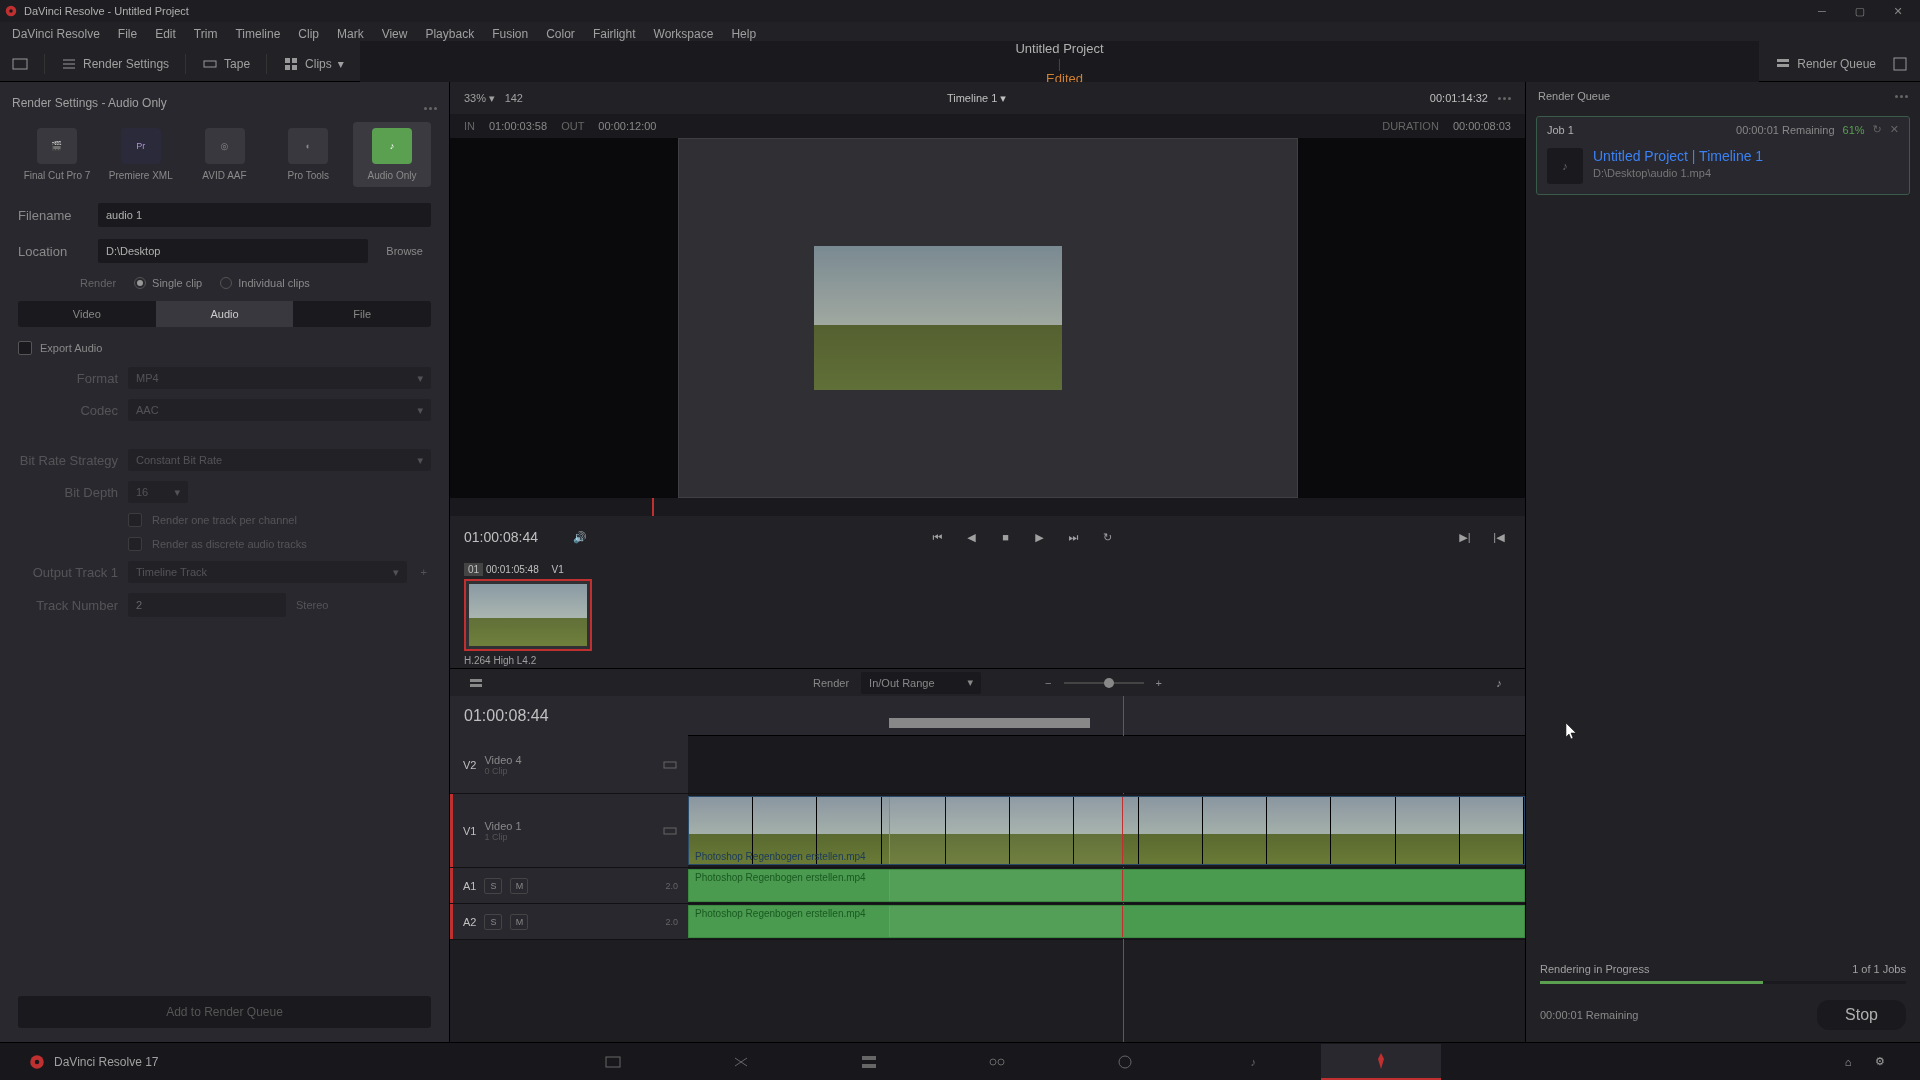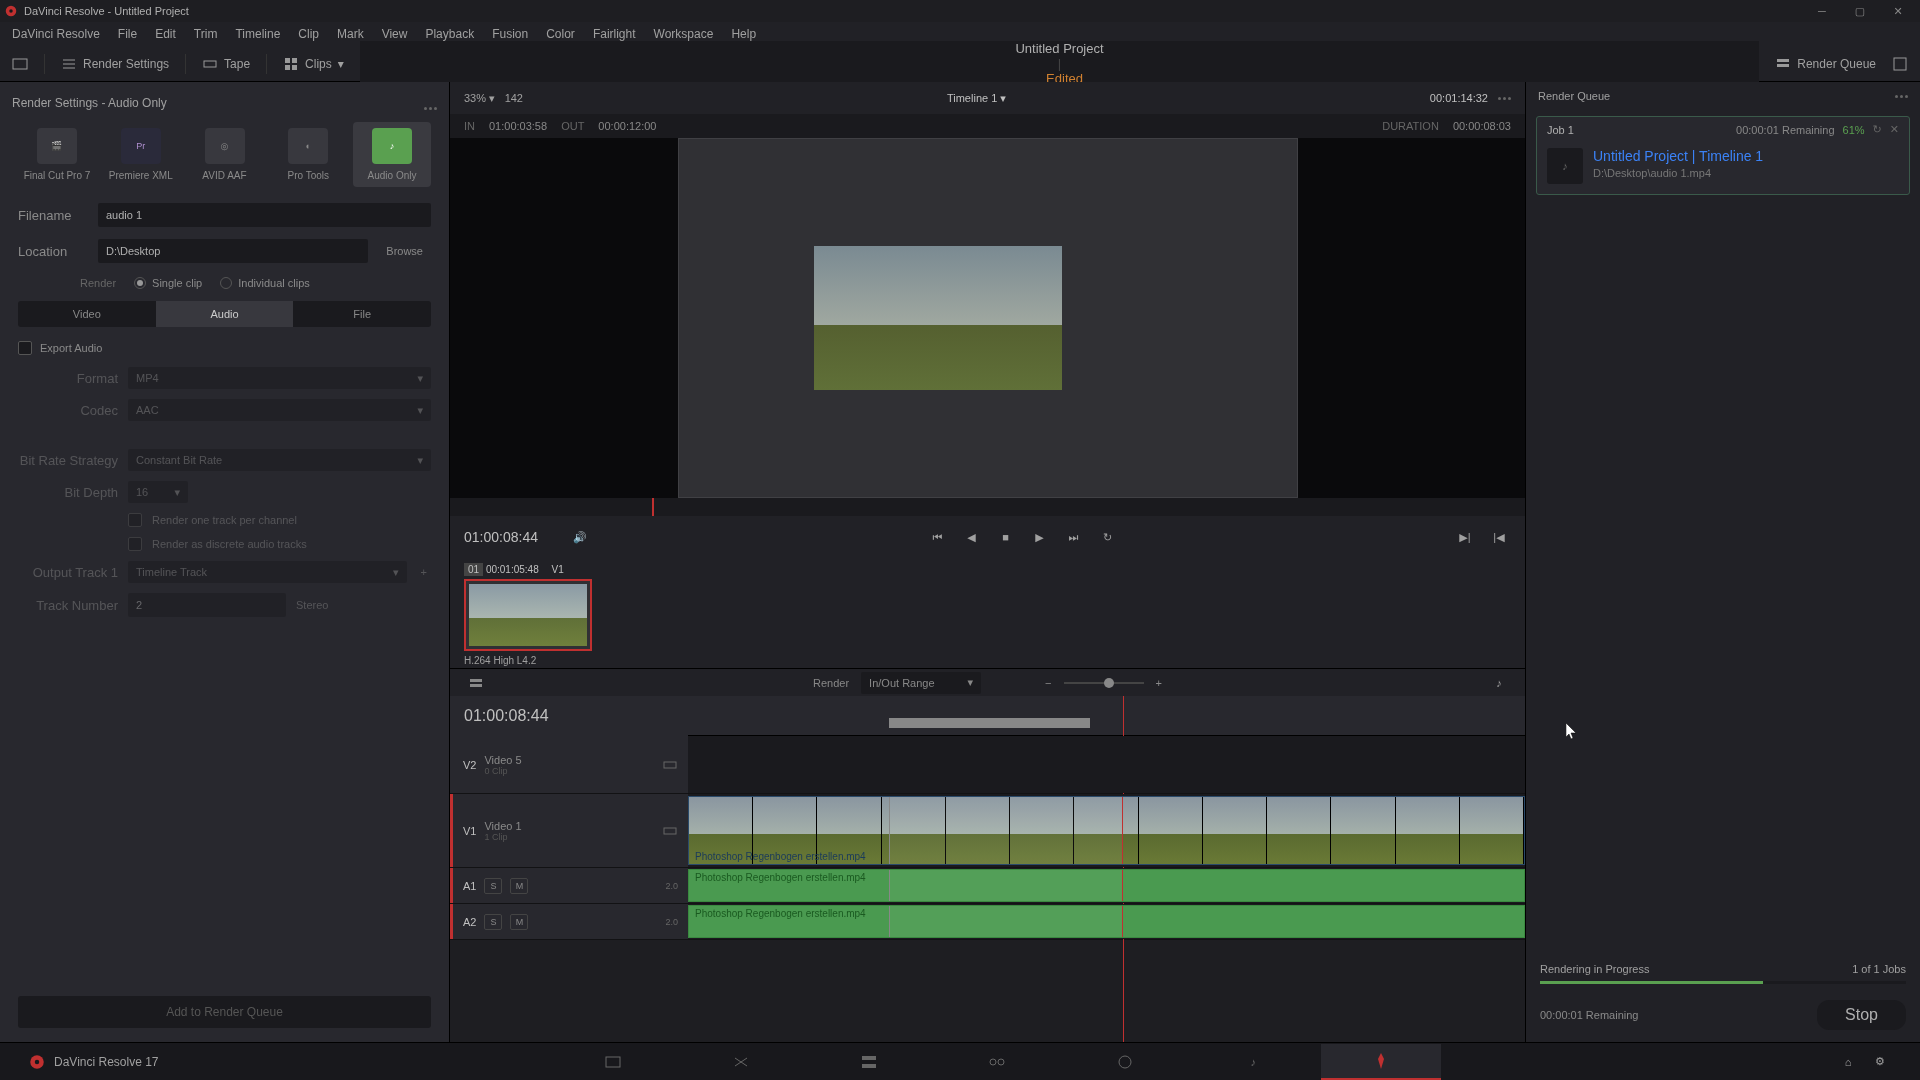--- a/index.html
+++ b/index.html
@@ -422,21 +422,21 @@
         <div class="tc-col">01:00:08:44</div>
         <div class="tl-ruler">
           <div class="range"></div>
           <div class="playhead"></div>
         </div>
       </div>
       <div class="track">
         <div class="track-head nosel">
           <span class="tid">V2</span>
           <div style="display:flex;flex-direction:column">
-            <span class="tname2">Video 5</span>
+            <span class="tname2">Video 4</span>
             <span style="font-size:9px;color:#555">0 Clip</span>
           </div>
           <div style="flex:1"></div>
           <svg class="icon16" viewBox="0 0 16 16">
               <rect x="2" y="5" width="12" height="6" fill="none" stroke="#666"></rect>
             </svg>
         </div>
         <div class="track-body"></div>
       </div>
       <div class="track" style="height:74px">

